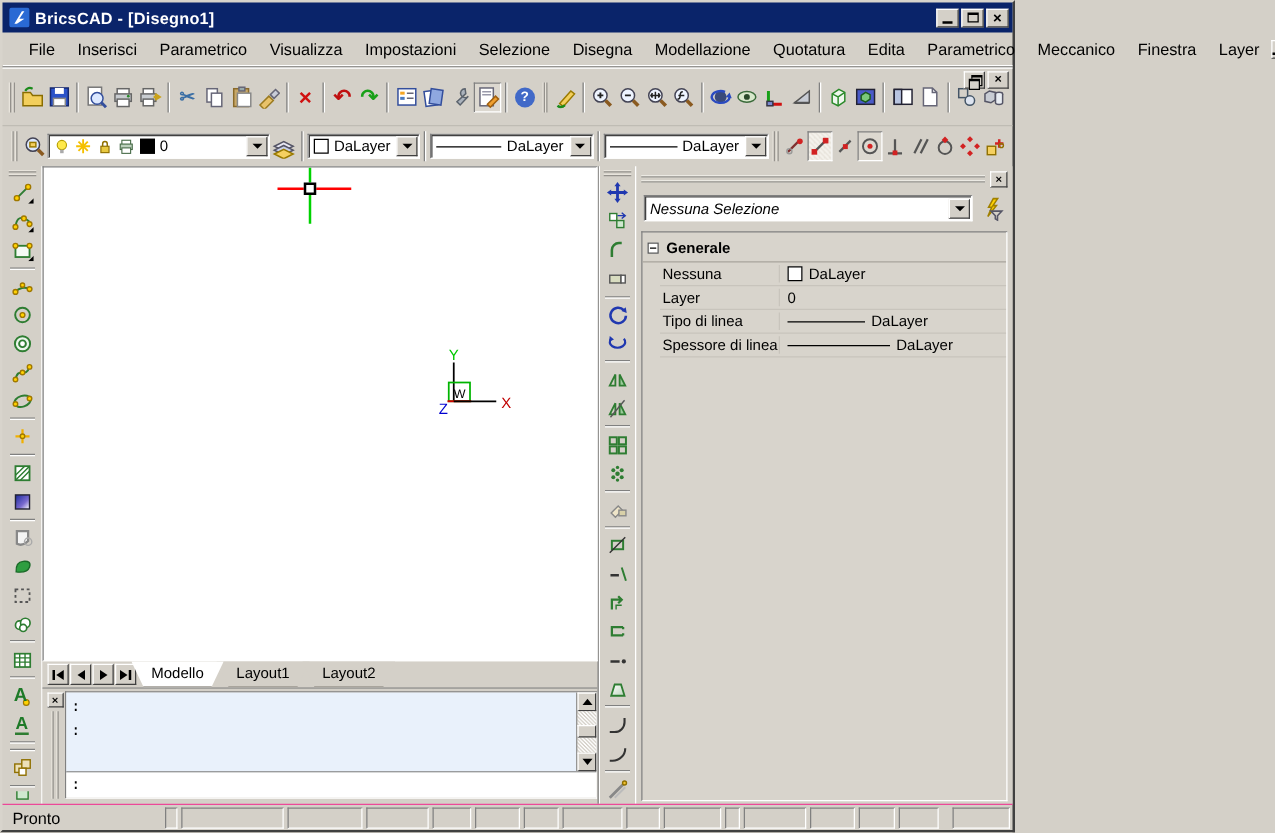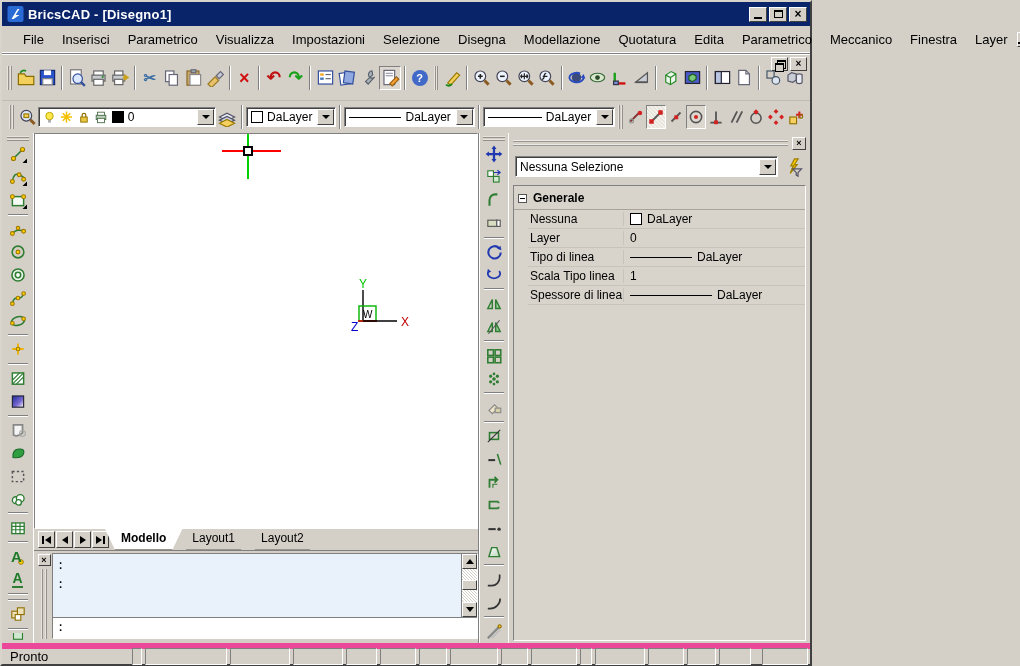--- a/index.html
+++ b/index.html
@@ -75,21 +75,21 @@
   .pickbox { position:absolute; left:208px; top:12px; width:10px; height:10px; border:2px solid #000; background:#fff; }
 
   
   .tabbar { height:22px; display:flex; align-items:stretch; background:#d4d0c8; padding-left:2px; flex:0 0 auto; border-bottom:1px solid #808080; }
   .tnav { display:flex; gap:1px; align-items:center; padding:1px 2px; }
   .tnavbtn { width:17px; height:17px; background:#d4d0c8; border:1px solid; border-color:#fff #404040 #404040 #fff; display:flex; align-items:center; justify-content:center; gap:1px; }
   .tri-l { width:0; height:0; border-top:4px solid transparent; border-bottom:4px solid transparent; border-right:6px solid #000; }
   .tri-r { width:0; height:0; border-top:4px solid transparent; border-bottom:4px solid transparent; border-left:6px solid #000; }
   .bar-end { width:2px; height:8px; background:#000; }
   .tab { padding:2px 16px 3px; margin-left:-6px; font-size:12px; clip-path:polygon(0 0,100% 0,calc(100% - 10px) 100%,10px 100%); background:#d4d0c8; box-shadow:inset 0 -1px 0 #9a968e; }
-  .tab.active { background:#ffffff; font-weight:bold; z-index:2; }
+  .tab.active { background:#ffffff; font-weight:normal; z-index:2; }
 
   
   .cmdarea { height:92px; flex:0 0 auto; display:flex; padding:2px 0 4px 2px; background:#d4d0c8; }
   .cmdleft { width:16px; display:flex; flex-direction:column; align-items:center; padding-top:1px; }
   .cmd-close { width:13px; height:12px; background:#d4d0c8; border:1px solid; border-color:#fff #404040 #404040 #fff;
     font-size:9px; font-weight:bold; line-height:10px; text-align:center; }
   .cmd-grab { flex:1; width:6px; margin-top:3px; border-left:2px ridge #e8e4dc; border-right:2px ridge #e8e4dc; }
   .cmdmain { flex:1; display:flex; flex-direction:column; border:1px solid; border-color:#808080 #fff #fff #808080; }
   .cmdhist { flex:1; display:flex; background:#e9f1fb; border-bottom:1px solid #808080; }
   .histlines { flex:1; padding:2px 4px; font-family:"DejaVu Sans Mono","Liberation Mono",monospace; font-size:12px; line-height:19px; color:#000; }
@@ -100,34 +100,34 @@
   .strack { flex:1; background-image:linear-gradient(45deg,#fff 25%,#d4d0c8 25%,#d4d0c8 50%,#fff 50%,#fff 75%,#d4d0c8 75%); background-size:3px 3px; position:relative; }
   .sthumb { position:absolute; left:0; top:34%; width:100%; height:10px; background:#d4d0c8; border:1px solid; border-color:#fff #404040 #404040 #fff; }
   .cmdinput { height:20px; background:#fff; font-family:"DejaVu Sans Mono","Liberation Mono",monospace; font-size:12px; padding:2px 4px; }
 
   
   .props { width:302px; flex:0 0 auto; background:#d4d0c8; border-left:1px solid #fff; display:flex; flex-direction:column; padding:2px 4px; }
   .props-top { display:flex; align-items:center; height:14px; margin:1px 0 4px; }
   .props-grab { flex:1; height:6px; border-top:2px ridge #eceae4; border-bottom:2px ridge #eceae4; margin-right:4px; }
   .props-close { width:14px; height:13px; background:#d4d0c8; border:1px solid; border-color:#fff #404040 #404040 #fff;
     font-size:9px; font-weight:bold; line-height:11px; text-align:center; }
-  .selrow { display:flex; align-items:center; gap:6px; margin:2px 2px 8px 2px; }
+  .selrow { display:flex; align-items:center; gap:6px; margin:2px 2px 8px 2px;font-style:italic; }
   .selrow .combo { flex:1; height:21px; }
   .propgrid { flex:1; border:1px solid; border-color:#808080 #fff #fff #808080; background:#d8d4cc; padding:2px 0; overflow:hidden; }
   .pg-head { display:flex; align-items:center; gap:6px; padding:3px 4px 4px; border-bottom:1px solid #a8a49c; }
   .pg-head .cbox { width:9px; height:9px; border:1px solid #555; background:#fff; position:relative; flex:0 0 auto; }
   .pg-head .cbox::after { content:""; position:absolute; left:1px; top:3px; width:5px; height:1px; background:#000; }
   .pg-title { font-weight:bold; font-size:12px; }
   .pg-row { display:flex; align-items:center; height:19px; border-bottom:1px solid #c8c4bc; margin-left:14px; }
   .pg-label { width:96px; padding-left:2px; border-right:1px solid #c8c4bc; font-size:12px; overflow:hidden; white-space:nowrap; }
   .pg-value { flex:1; display:flex; align-items:center; gap:5px; padding-left:6px; font-size:12px; white-space:nowrap; }
   .pg-fill { flex:1; margin-left:14px; }
 
   
-  .statusbar { height:21px; flex:0 0 auto; display:flex; align-items:center; padding:1px 2px; gap:3px; border-top:6px solid #ec4899; }
+  .statusbar { height:21px; flex:0 0 auto; display:flex; align-items:center; padding:1px 2px; gap:3px; border-top:1px solid #ec4899; }
   .status-text { font-size:13px; padding-left:6px; flex:0 0 auto; }
   .status-spacer { flex:1; }
   .scell { height:17px; border:1px solid; border-color:#808080 #fff #fff #808080; flex:0 0 auto; }
 
   svg { display:block; }
 </style>
 </head>
 <body>
 
 <div class="window">
@@ -943,26 +943,20 @@
             </span>
         </div>
         <div class="pg-row">
           <span class="pg-label">Tipo di linea</span>
           <span class="pg-value">
               <span class="lt-line" style="width:62px"></span>
               <span>DaLayer</span>
             </span>
         </div>
         <div class="pg-row">
-          <span class="pg-label">Scala Tipo linea</span>
-          <span class="pg-value">
-              <span>1</span>
-            </span>
-        </div>
-        <div class="pg-row">
           <span class="pg-label">Spessore di linea</span>
           <span class="pg-value">
               <span class="lt-line" style="width:82px"></span>
               <span>DaLayer</span>
             </span>
         </div>
         <div class="pg-fill"></div>
       </div>
     </div>
   </div>

